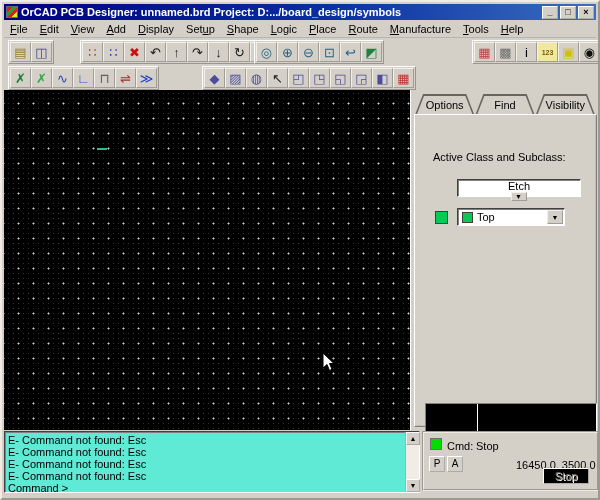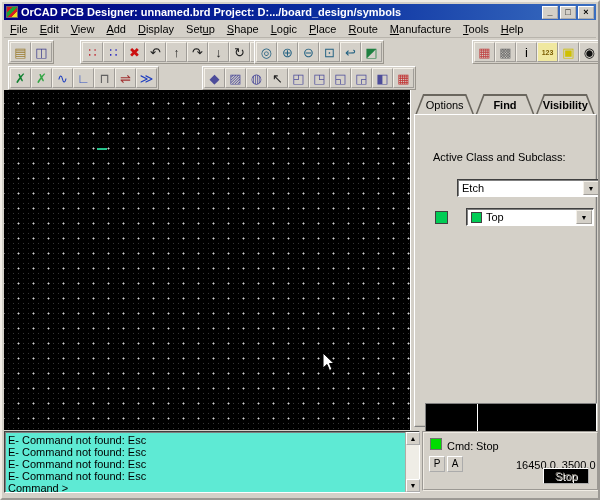--- a/index.html
+++ b/index.html
@@ -45,34 +45,34 @@
     background-position: 7px 6px, 2px 1px; }
   .canvas-dash { position:absolute; left:93px; top:58px; width:10px; height:2px; background:#25c08a; }
   .cursor { position:absolute; left:318px; top:262px; }
   
   .panel { position:absolute; left:408px; top:88px; width:190px; height:340px;
     background:#d4d0c8; border-left:1px solid #fff; }
   .tabrow { position:absolute; top:4px; left:4px; right:4px; height:21px; display:flex; }
   .tab { flex:1; position:relative; margin-right:1px; background:#6a665e; padding:1px;
     clip-path: polygon(8px 0, calc(100% - 8px) 0, 100% 100%, 0 100%); }
   .tab-inner { width:100%; height:100%; background:#d4d0c8; display:flex; align-items:center;
-    justify-content:center; clip-path: polygon(8px 1px, calc(100% - 8px) 1px, calc(100% - 1px) 100%, 1px 100%); font-weight: bold; }
+    justify-content:center; clip-path: polygon(8px 1px, calc(100% - 8px) 1px, calc(100% - 1px) 100%, 1px 100%); }
   .tab.active .tab-inner { font-weight:normal; }
   .tabpage { position:absolute; top:24px; left:3px; right:3px; bottom:3px;
     border:1px solid #fff; border-right-color:#808080; border-bottom-color:#808080;
     box-shadow: inset -1px -1px 0 #c0bcb4; }
   .acs-label { position:absolute; left:18px; top:36px; }
   .combo { position:absolute; height:18px; background:#fff; border:1px solid #404040;
     border-bottom-color:#fff; border-right-color:#fff;
     box-shadow: inset 1px 1px 0 #808080; display:flex; align-items:center; }
   .combo-text { flex:1; padding:0 4px; display:flex; align-items:center; gap:4px; white-space:nowrap; }
   .combo-btn { width:16px; height:14px; margin-right:1px; background:#d4d0c8;
     border:1px outset #f4f0e8; font-size:7px; display:flex; align-items:center; justify-content:center; }
-  #class-combo { left:42px; top:64px; width:144px; }
-  #subclass-combo { left:51px; top:93px; width:128px;text-align:right; }
+  #class-combo { left:42px; top:64px; width:124px;flex-direction:column; }
+  #subclass-combo { left:42px; top:93px; width:108px;text-align:right; }
   .swatch { width:11px; height:11px; border:1px solid #404040; flex:0 0 auto; }
   .layer-swatch { position:absolute; left:20px; top:96px; width:13px; height:13px;
     border:1px solid #404040; }
   .worldview { position:absolute; left:10px; top:288px; width:172px; height:47px;
     background:#000; border:1px solid #808080; border-bottom-color:#fff; border-right-color:#fff; }
   .wv-divider { position:absolute; left:51px; top:0; width:1px; height:100%; background:#fff; }
   
   .console { position:absolute; left:2px; top:429px; width:416px; height:62px;
     background:#5eead4; border:1px solid #404040; border-bottom-color:#fff; border-right-color:#fff;
     box-shadow: inset 1px 1px 0 #808080; display:flex; }

